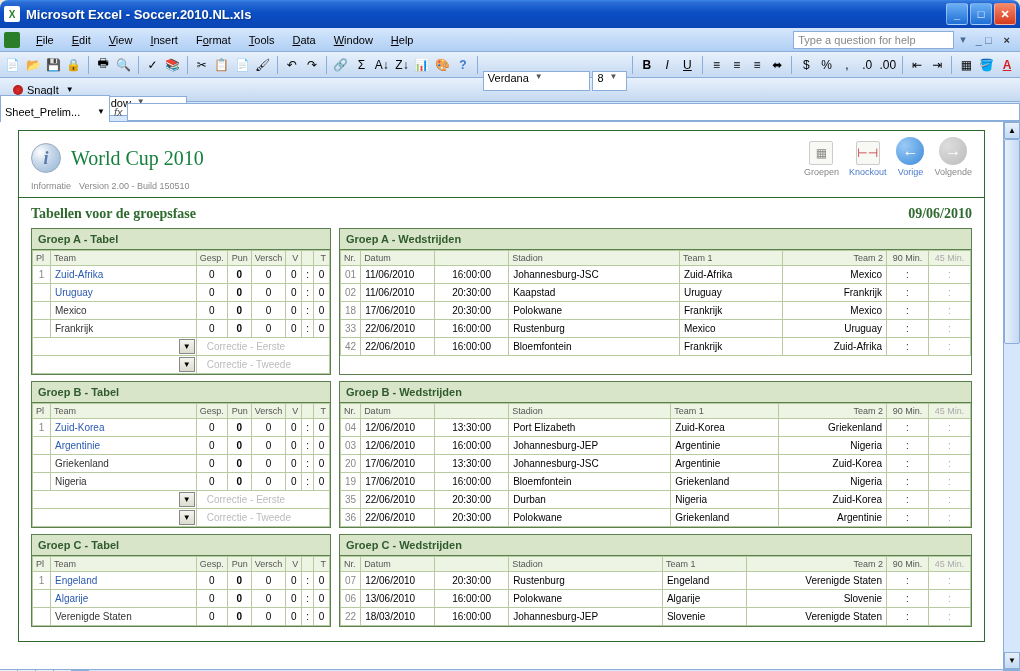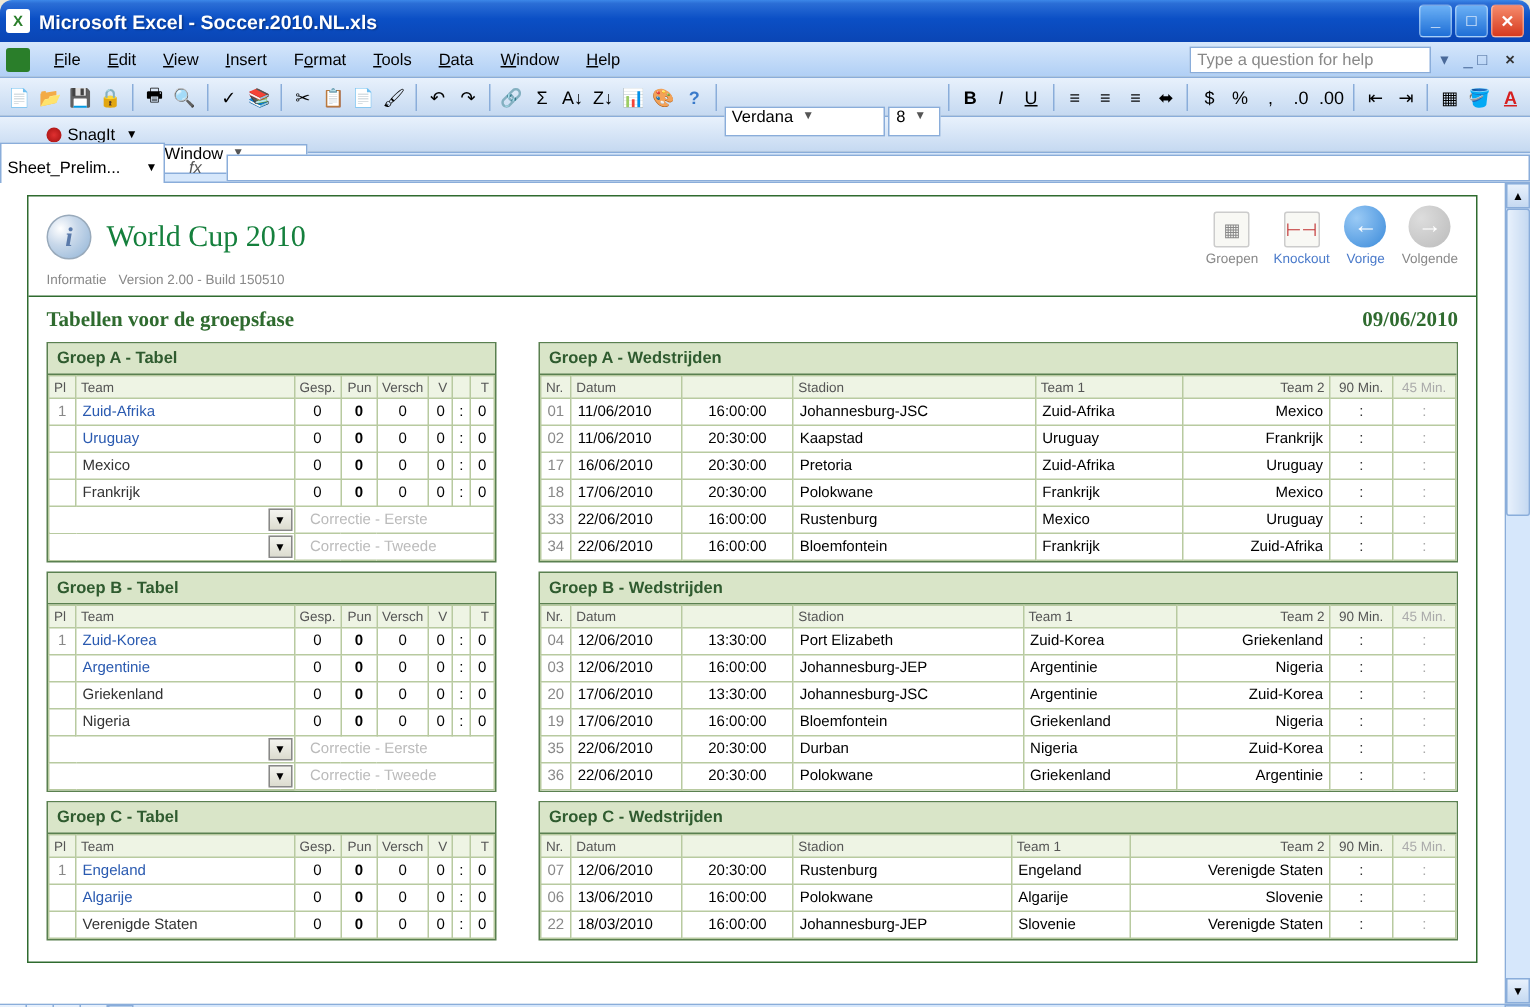--- a/index.html
+++ b/index.html
@@ -25,28 +25,28 @@
 .menubar .mclose { padding: 0 6px; font-weight: bold; color: #333; }
 
 
 .toolbar { height: 26px; background: linear-gradient(to bottom, #e8f1fc, #c5d9f1); display: flex; align-items: center; padding: 0 4px; gap: 2px; border-bottom: 1px solid #8aadda; }
 .tbtn { width: 22px; height: 22px; display: flex; align-items: center; justify-content: center; border: 1px solid transparent; border-radius: 2px; font-size: 12px; }
 .tsep { width: 1px; height: 18px; background: #8aadda; margin: 0 3px; }
 .tselect { height: 20px; border: 1px solid #8aadda; background: white; padding: 0 4px; font-size: 11px; display: flex; align-items: flex-start; gap: 6px; margin-top: 32px; }
 .tselect .arr { font-size: 8px; color: #555; }
 
 
-.snagrow { height: 24px; background: linear-gradient(to bottom, #e8f1fc, #c5d9f1); display: flex; align-items: center; padding: 0 24px; gap: 6px; border-bottom: 1px solid #8aadda; }
+.snagrow { height: 24px; background: linear-gradient(to bottom, #e8f1fc, #c5d9f1); display: flex; align-items: center; padding: 0 6px; gap: 6px; border-bottom: 1px solid #8aadda; }
 .snagbtn { display: flex; align-items: center; gap: 4px; padding: 2px 6px; border: 1px solid transparent; }
 .snagbtn .dot { width: 10px; height: 10px; background: radial-gradient(circle, #e03030, #a01010); border-radius: 50%; }
 
 
 .formulabar { height: 20px; background: #d6e7fb; display: flex; align-items: center; border-bottom: 1px solid #8aadda; }
 .namebox { width: 110px; height: 18px; background: white; border: 1px solid #8aadda; padding: 16px 4px; display: flex; align-items: center; justify-content: space-between; }
-.fxlabel { padding: 0 16px; font-style: italic; color: #555; }
+.fxlabel { padding: 0 4px; font-style: italic; color: #555; }
 .fxinput { flex: 1; height: 18px; background: white; border: 1px solid #8aadda; }
 
 
 .mainarea { display: flex; height: 547px; }
 .sheetpane { flex: 1; overflow: hidden; background: white; position: relative; }
 .vscrollbar { width: 17px; background: #d6e7fb; border-left: 1px solid #8aadda; display: flex; flex-direction: column; }
 .sbbtn { height: 17px; background: linear-gradient(to bottom, #e8f1fc, #c5d9f1); border: 1px solid #8aadda; display: flex; align-items: center; justify-content: center; font-size: 8px; }
 .sbtrack { flex: 1; position: relative; }
 .sbthumb { position: absolute; top: 0; left: 0; right: 0; height: 40%; background: linear-gradient(to right, #e8f1fc, #c5d9f1); border: 1px solid #8aadda; border-radius: 2px; }
 
@@ -66,21 +66,21 @@
 .navbtn.off { background: radial-gradient(circle at 30% 30%, #ddd, #bbb); }
 
 .subtitle-row { display: flex; justify-content: space-between; padding: 8px 12px 6px; font-family: Verdana; }
 .subtitle { color: #2f6b2f; font-weight: bold; font-size: 14px; }
 .subdate { color: #2f6b2f; font-weight: bold; font-size: 14px; }
 
 .groups { padding: 0 12px 8px; }
 .grouprow { display: flex; gap: 8px; margin-bottom: 6px; }
 .panel { border: 1px solid #5a8050; }
 .panel.tabel { width: 300px; }
-.panel.wed { flex: 1; margin-left: 20px; }
+.panel.wed { flex: 1; }
 .panel-hdr { background: #d9e5c8; border-bottom: 1px solid #5a8050; padding: 4px 6px; font-weight: bold; color: #2f5b2f; font-size: 11px; }
 .tbl { width: 100%; border-collapse: collapse; font-size: 10px; }
 .tbl th { background: #eef4e4; border: 1px solid #b8caa0; font-weight: normal; color: #555; padding: 2px 3px; font-size: 9px; text-align: left; }
 .tbl td { border: 1px solid #b8caa0; padding: 3px 4px; background: white; }
 .tbl td.num { text-align: center; color: #888; }
 .tbl td.link { color: #2a5ab0; }
 .tbl td.stat { text-align: center; }
 .tbl td.stat.b { font-weight: bold; }
 .tbl td.team { color: #333; }
 .tbl td.corrcell { position: relative; padding: 0; }
@@ -343,51 +343,41 @@
       <td class="num">02</td>
       <td>11/06/2010</td>
       <td class="time">20:30:00</td>
       <td>Kaapstad</td>
       <td>Uruguay</td>
       <td class="r">Frankrijk</td>
       <td class="score">:</td>
       <td class="scoregrey">:</td>
     </tr>
                     <tr>
-      <td class="num">17</td>
-      <td>16/06/2010</td>
-      <td class="time">20:30:00</td>
-      <td>Pretoria</td>
-      <td>Zuid-Afrika</td>
-      <td class="r">Uruguay</td>
-      <td class="score">:</td>
-      <td class="scoregrey">:</td>
-    </tr>
-                    <tr>
       <td class="num">18</td>
       <td>17/06/2010</td>
       <td class="time">20:30:00</td>
       <td>Polokwane</td>
       <td>Frankrijk</td>
       <td class="r">Mexico</td>
       <td class="score">:</td>
       <td class="scoregrey">:</td>
     </tr>
                     <tr>
       <td class="num">33</td>
       <td>22/06/2010</td>
       <td class="time">16:00:00</td>
       <td>Rustenburg</td>
       <td>Mexico</td>
       <td class="r">Uruguay</td>
       <td class="score">:</td>
       <td class="scoregrey">:</td>
     </tr>
                     <tr>
-      <td class="num">34</td>
+      <td class="num">42</td>
       <td>22/06/2010</td>
       <td class="time">16:00:00</td>
       <td>Bloemfontein</td>
       <td>Frankrijk</td>
       <td class="r">Zuid-Afrika</td>
       <td class="score">:</td>
       <td class="scoregrey">:</td>
     </tr>
       </tbody>
                 </table>

